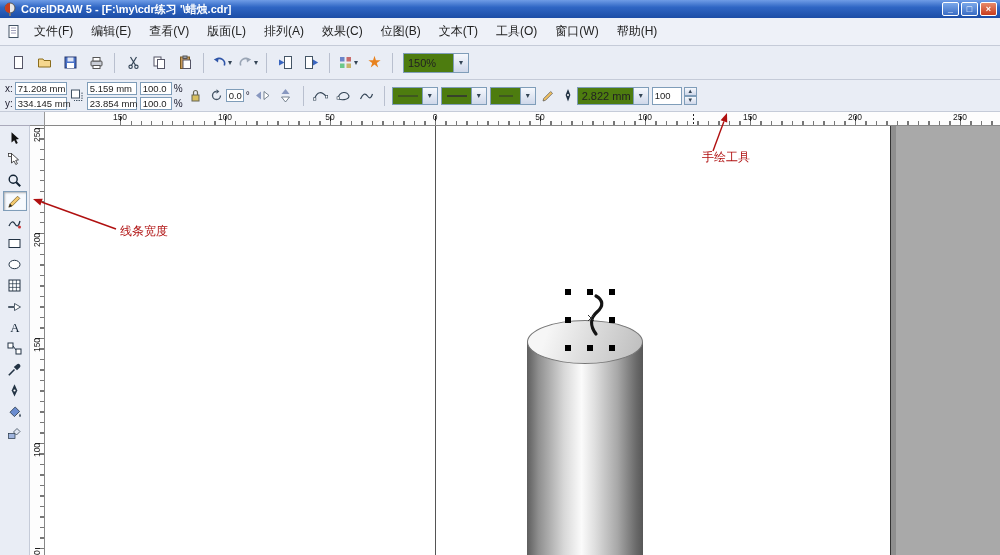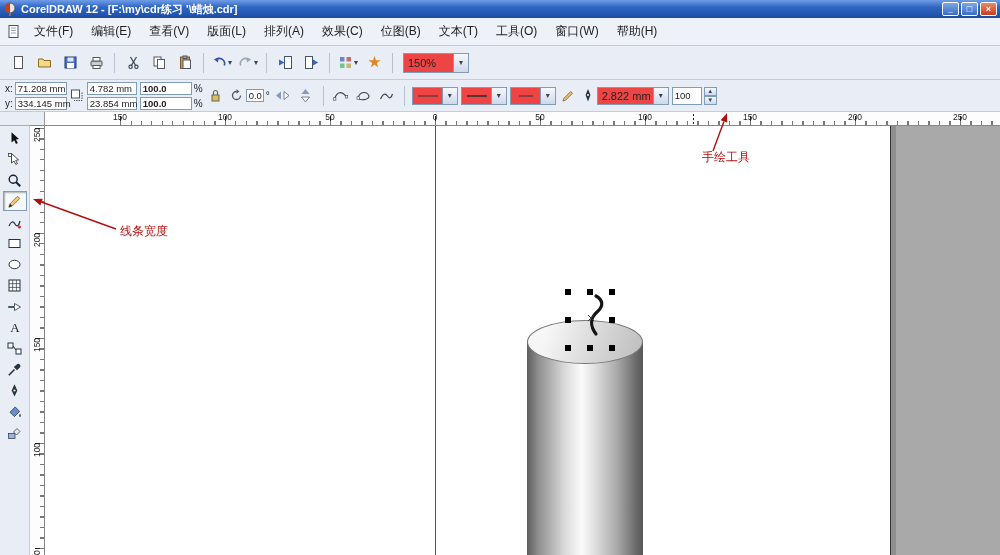--- a/index.html
+++ b/index.html
@@ -22,34 +22,34 @@
   .menu-doc-icon { width:15px; height:15px; margin:0 4px 0 2px; }
   .menu-item { padding:4px 9px; }
 
   
   .toolbar { position:absolute; left:0; top:46px; width:1000px; height:34px; background:#e9edf5;
     border-bottom:1px solid #c5cbd8; display:flex; align-items:center; padding:0 6px; gap:2px; }
   .tbtn { min-width:24px; height:22px; display:flex; align-items:center; justify-content:center;
     border:1px solid transparent; border-radius:2px; gap:1px; }
   .sep { width:1px; height:20px; background:#b9c0cf; margin:0 4px; flex:0 0 auto; }
   .caret { font-size:8px; color:#345; }
-  .combo { height:20px; background:#ef4444; border:1px solid #7f9db9; display:flex; align-items:center;
+  .combo { height:20px; background:#4d7c0f; border:1px solid #7f9db9; display:flex; align-items:center;
     padding-left:4px; font-size:11px; }
   .caret-btn { width:15px; height:100%; margin-left:auto; background:linear-gradient(#f5f8fd,#cfd8ea);
     border-left:1px solid #7f9db9; display:flex; align-items:center; justify-content:center; }
   .zoom-combo { width:66px; margin-left:4px; }
 
   
   .propbar { position:absolute; left:0; top:80px; width:1000px; height:32px; background:#e9edf5;
     border-bottom:1px solid #c5cbd8; display:flex; align-items:center; padding:0 5px; gap:3px; font-size:10px; }
   .stack { display:flex; flex-direction:column; gap:2px; }
   .row { display:flex; align-items:center; gap:2px; }
   .field { background:#fff; border:1px solid #7f9db9; height:13px; display:flex; align-items:center;
     padding:0 2px; font-size:9.5px; white-space:nowrap; }
-  .f-xy { width:52px; } .f-wh { width:50px; } .f-sc { width:52px;font-weight:bold; } .f-rot { width:18px; }
+  .f-xy { width:52px; } .f-wh { width:50px; } .f-sc { width:32px; } .f-rot { width:18px; }
   .pb-label { font-size:10px; color:#223; }
   .sbtn { width:20px; height:20px; display:flex; align-items:center; justify-content:center; border:1px solid transparent; }
   .line-combo { width:46px; height:18px; }
   .ow-combo { width:72px; height:18px; }
   .spin-col { display:flex; flex-direction:column; }
   .spin-btn { width:13px; height:9px; background:linear-gradient(#f5f8fd,#cfd8ea); border:1px solid #7f9db9;
     font-size:6px; line-height:7px; text-align:center; color:#345; }
 
   
   .ruler-stub { position:absolute; left:0; top:112px; width:30px; height:14px; background:#e9edf5; border-bottom:1px solid #aab; }
@@ -98,21 +98,21 @@
 </style>
 </head>
 <body>
 
 <div class="titlebar">
   <svg class="app-icon" viewBox="0 0 14 14">
       <circle cx="7" cy="6" r="5" fill="#e8e8e8" stroke="#555"></circle>
       <path d="M7 1 A5 5 0 0 0 7 11 Z" fill="#c83c1e"></path>
       <rect x="6" y="11" width="2" height="3" fill="#777"></rect>
     </svg>
-  <span>CorelDRAW 12 - [F:\my\cdr练习 '\蜡烛.cdr]</span>
+  <span>CorelDRAW 5 - [F:\my\cdr练习 '\蜡烛.cdr]</span>
   <div class="win-btns">
     <div class="win-btn">_</div>
     <div class="win-btn">□</div>
     <div class="win-btn close">×</div>
   </div>
 </div>
 
 <div class="menubar">
   <svg class="menu-doc-icon" viewBox="0 0 15 15">
       <rect x="3" y="1.5" width="9" height="12" fill="#fff" stroke="#456"></rect>
@@ -238,21 +238,21 @@
     <div class="row">
         <span class="pb-label">y:</span>
         <div class="field f-xy">334.145 mm</div>
       </div>
   </div>
   <svg width="14" height="15" viewBox="0 0 14 15">
       <rect x="1.5" y="2" width="8" height="8" fill="#fff" stroke="#456"></rect>
       <path d="M12 4.5 v8 h-8" stroke="#456" fill="none" stroke-dasharray="1.5 1"></path>
     </svg>
   <div class="stack">
-    <div class="field f-wh">4.782 mm</div>
+    <div class="field f-wh">5.159 mm</div>
     <div class="field f-wh">23.854 mm</div>
   </div>
   <div class="stack">
     <div class="row">
         <div class="field f-sc">100.0</div>
         <span class="pb-label">%</span>
       </div>
     <div class="row">
         <div class="field f-sc">100.0</div>
         <span class="pb-label">%</span>

